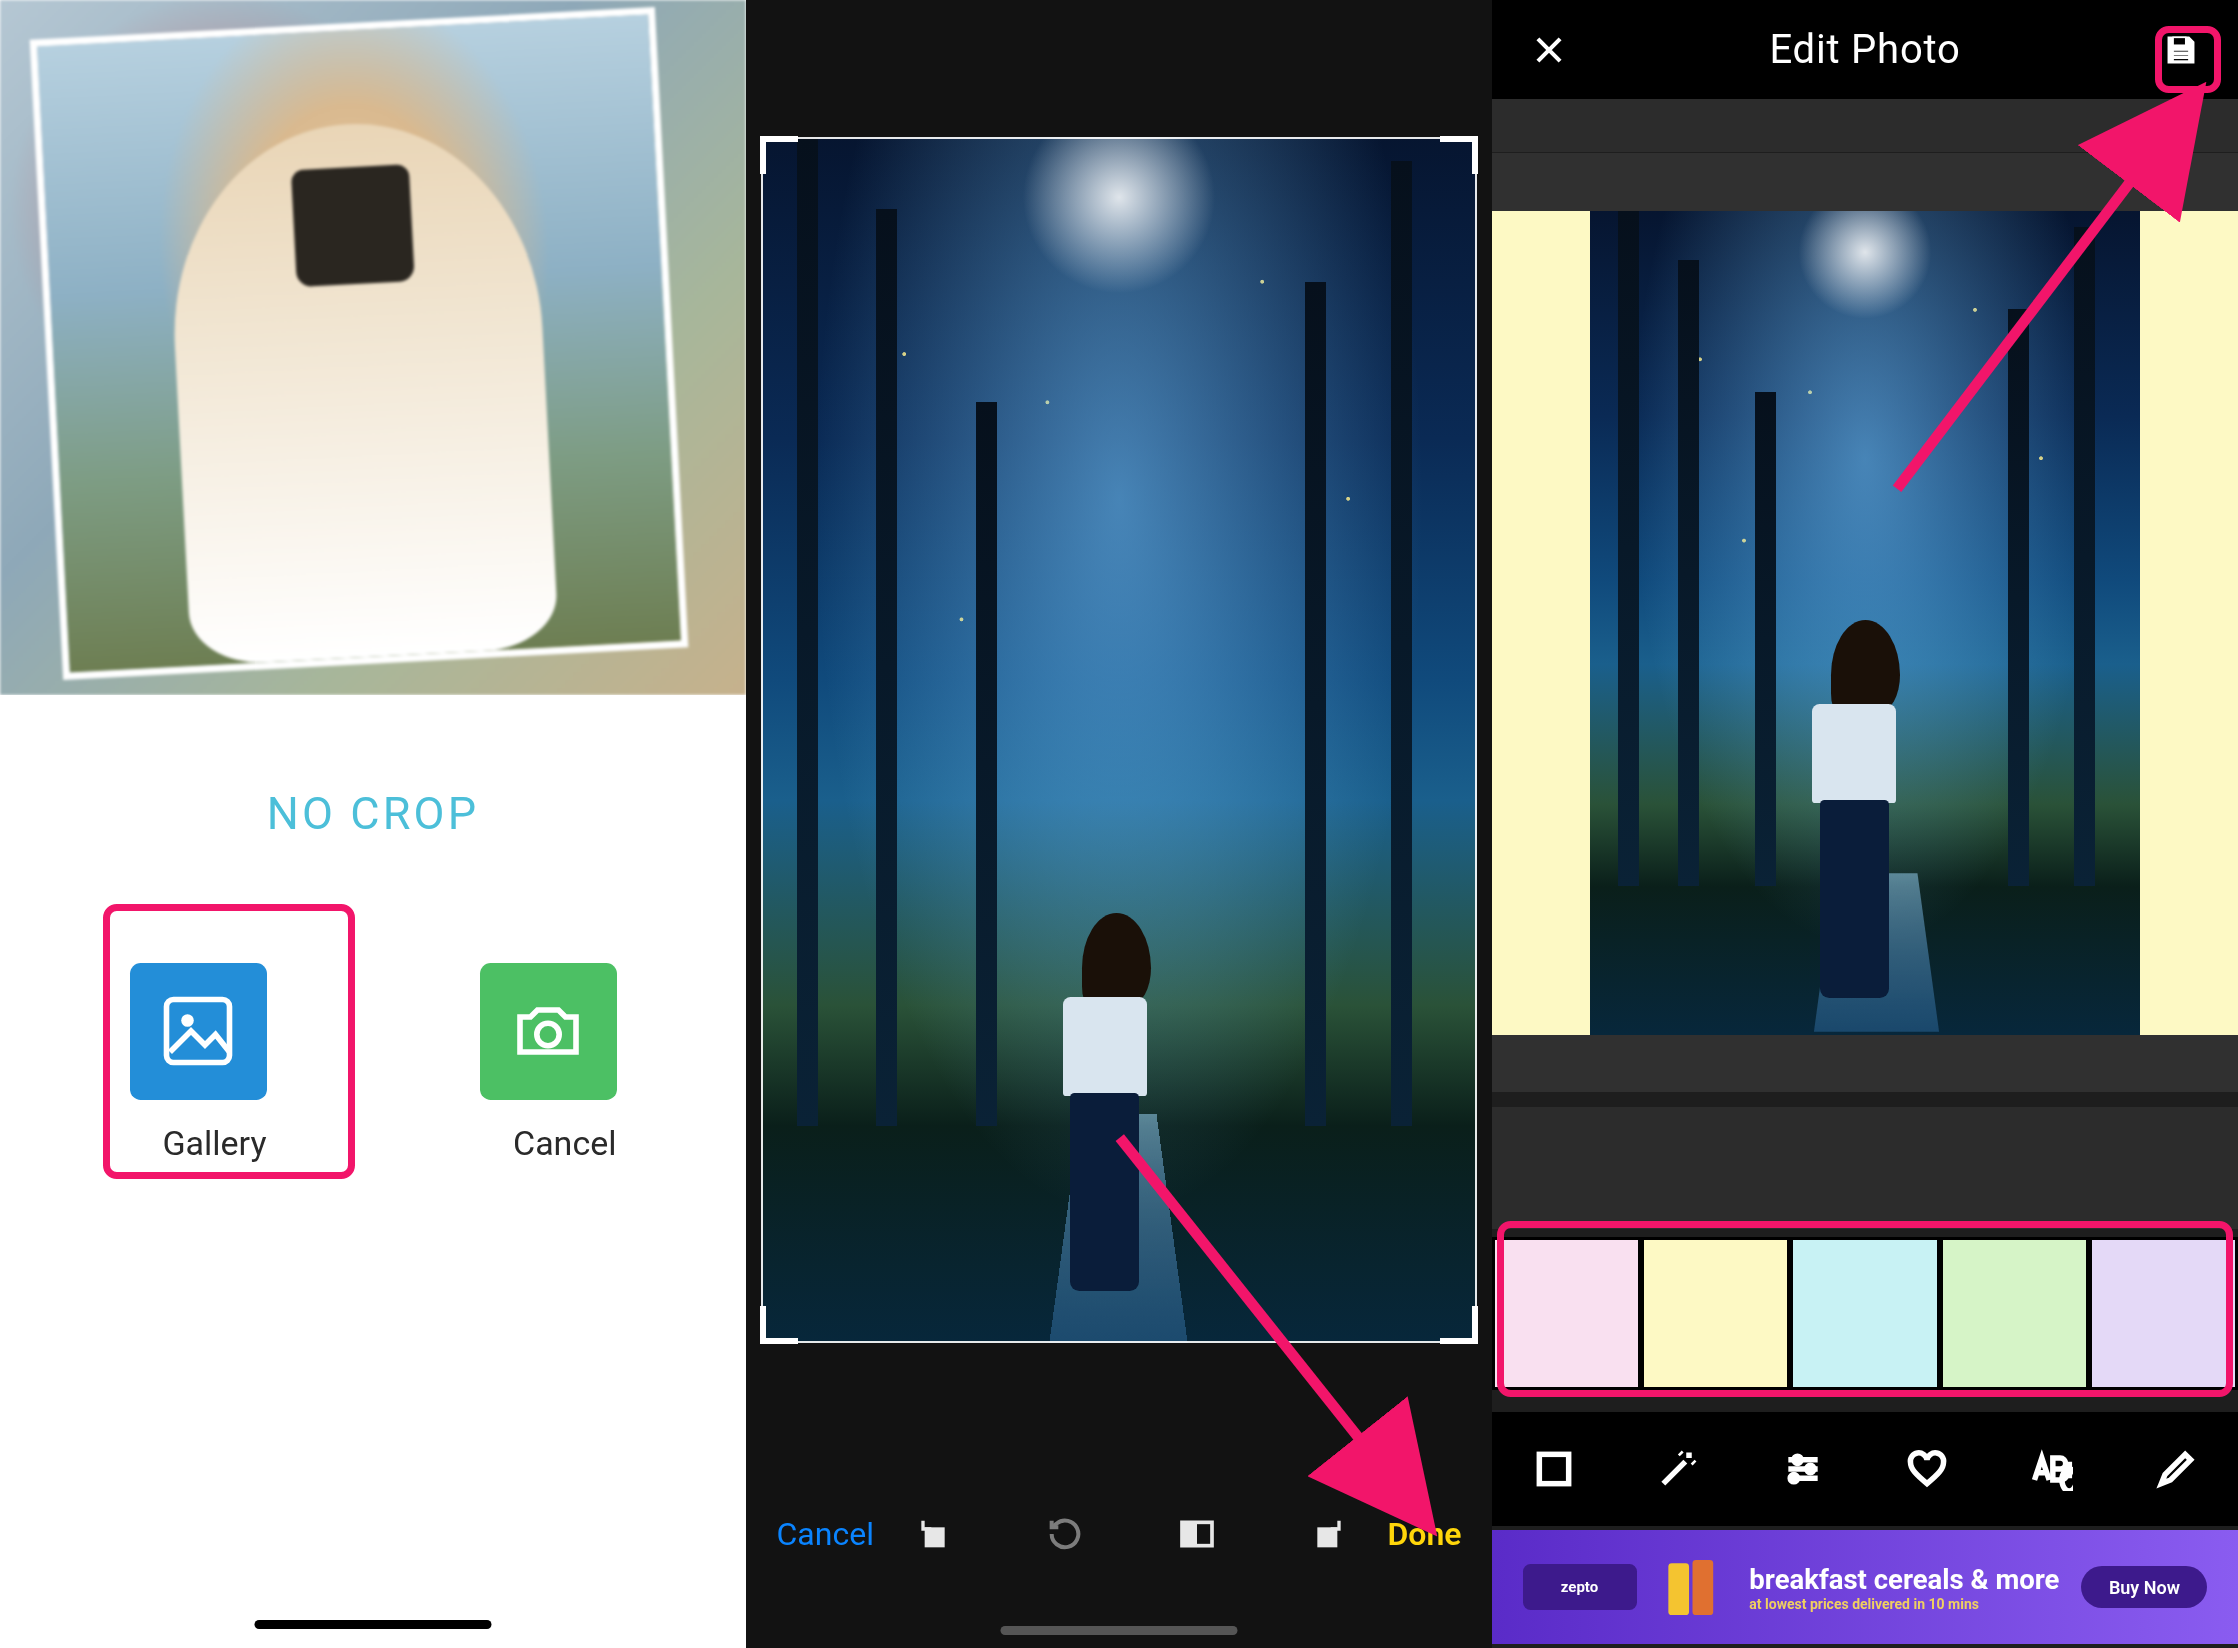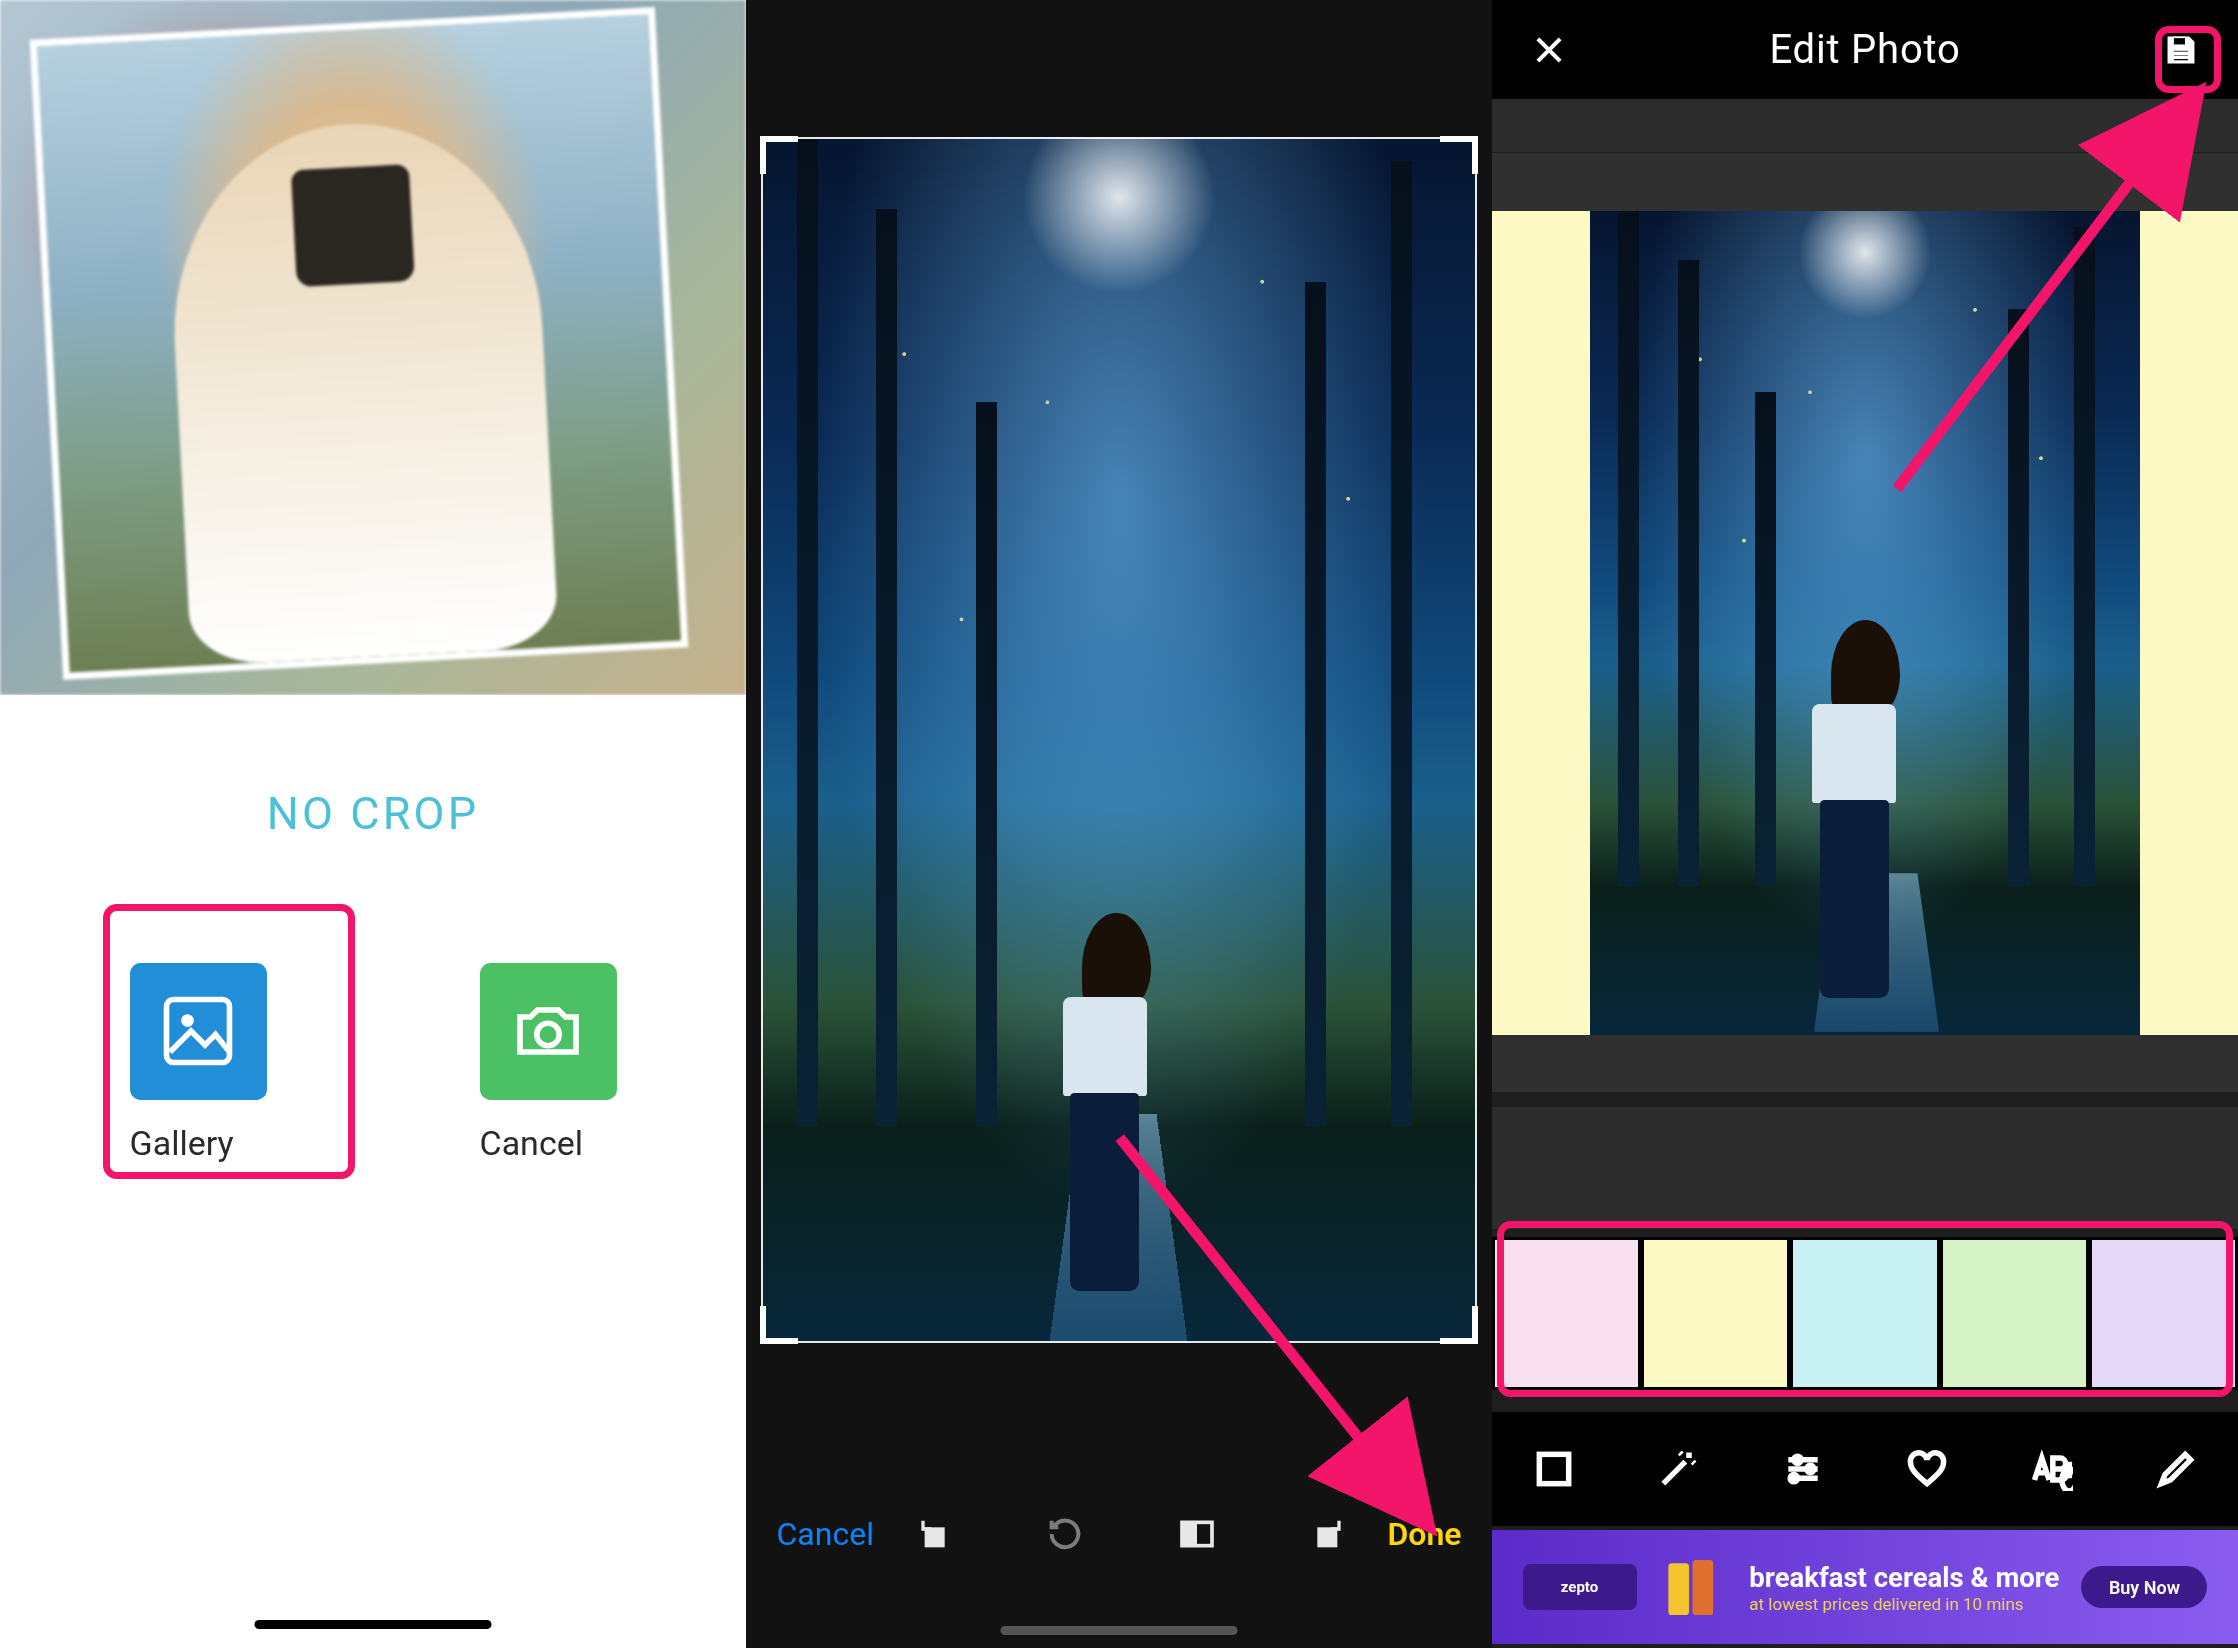--- a/index.html
+++ b/index.html
@@ -59,21 +59,21 @@
     font-size:45px;
     font-weight:400;
     letter-spacing:3.1px;
     color:#4cbfd9;
   }
   .two-btns {
     display:flex; justify-content:center; gap:137px;
     margin-top:92px;
   }
   .btn-card {
-    display:flex; flex-direction:column; align-items:flex-start; gap:23px;
+    display:flex; flex-direction:column; align-items:flex-end; gap:23px;
     padding:30.5px 38px 23px;
   }
   .btn-icon {
     width:137px; height:137px; border-radius:10.7px;
     display:flex; align-items:center; justify-content:center;
   }
   .btn-blue { background:#238ed8; }
   .btn-green { background:#4cc064; }
   .btn-label { font-size:34px; color:#2a2a2a; }
   .highlight-box {
@@ -175,21 +175,21 @@
   }
   .tool-icon { width:44px; height:44px; stroke:#fff; fill:none; stroke-width:3; }
   .ad {
     position:absolute; top:1530px; left:0; right:0; height:114px;
     background:linear-gradient(90deg,#5a2bc8,#8a5cf0);
     display:flex; align-items:center; justify-content:space-between;
     padding:0 30.5px; color:#fff;
   }
   .ad-logo { width:114px; height:46px; background:#3d1a8c; border-radius:7.6px; display:flex;align-items:center;justify-content:center;font-size:15px;font-weight:700; padding:0 7.6px;}
   .ad-text { font-size:27.5px; font-weight:700; }
-  .ad-sub { font-size:17px; color:#f0d060; font-weight:400; display:block; }
+  .ad-sub { font-size:14px; color:#f0d060; font-weight:700; display:block; }
   .ad-btn { background:#3d1a8c; border-radius:23px; padding:10.7px 27.5px; font-size:18px; font-weight:600; }
   .ad-prod { width:69px; height:69px; }
   svg { display:block; }
 </style>
 </head>
 <body>
 
 <div class="panel p1">
   <div class="hero-area">
     <div class="hero-frame">

